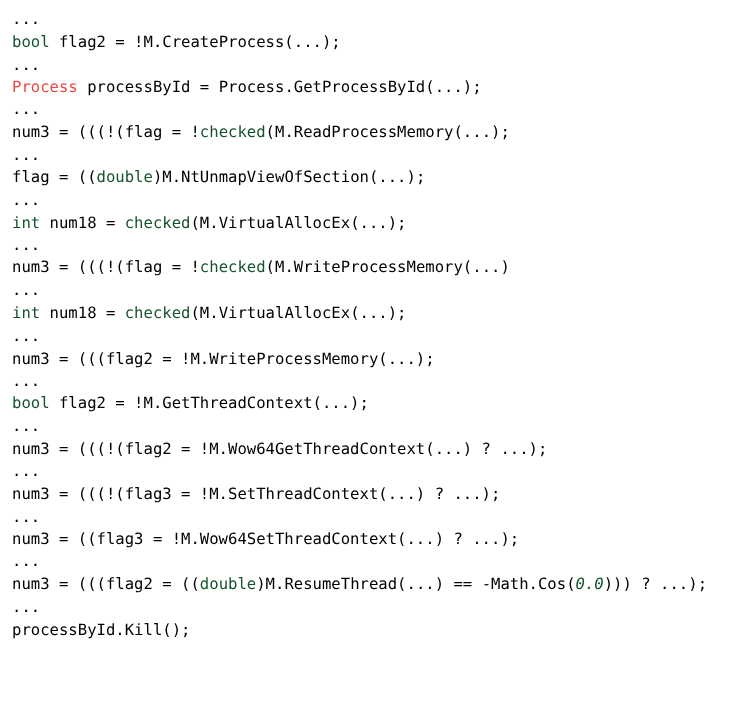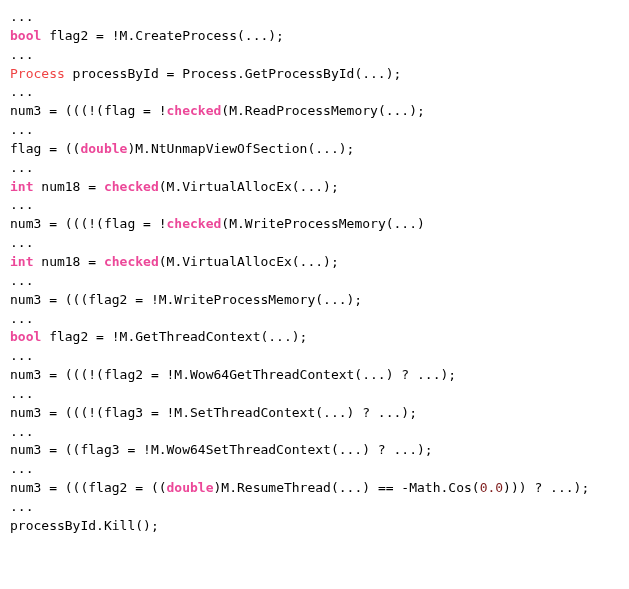--- a/index.html
+++ b/index.html
@@ -14,22 +14,22 @@
     }
     .code-container {
       font-family: "Menlo", "Consolas", "DejaVu Sans Mono", monospace;
       font-size: 13px;
       line-height: 1.45;
       white-space: pre;
       color: #000000;
       padding: 8px 10px;
       font-weight: 500;
     }
-    .kw { color: #ec4899; font-weight: bold; }     
+    .kw { color: #14532d; }     
     .typ { color: #ef4444; }    
-    .num { color: #7f1d1d; }    
+    .num { color: #14532d; font-style: italic; }    
     .plain { color: #000000; }
     .line { display: block; }
   </style>
 </head>
 <body>
 
 <div class="code-container" id="code-block"><span class="line"><span class="plain">...</span></span><span class="line"><span class="kw">bool</span><span class="plain"> flag2 = !M.CreateProcess(...);</span></span><span class="line"><span class="plain">...</span></span><span class="line"><span class="typ">Process</span><span class="plain"> processById = Process.GetProcessById(...);</span></span><span class="line"><span class="plain">...</span></span><span class="line"><span class="plain">num3 = (((!(flag = !</span><span class="kw">checked</span><span class="plain">(M.ReadProcessMemory(...);</span></span><span class="line"><span class="plain">...</span></span><span class="line"><span class="plain">flag = ((</span><span class="kw">double</span><span class="plain">)M.NtUnmapViewOfSection(...);</span></span><span class="line"><span class="plain">...</span></span><span class="line"><span class="kw">int</span><span class="plain"> num18 = </span><span class="kw">checked</span><span class="plain">(M.VirtualAllocEx(...);</span></span><span class="line"><span class="plain">...</span></span><span class="line"><span class="plain">num3 = (((!(flag = !</span><span class="kw">checked</span><span class="plain">(M.WriteProcessMemory(...)</span></span><span class="line"><span class="plain">...</span></span><span class="line"><span class="kw">int</span><span class="plain"> num18 = </span><span class="kw">checked</span><span class="plain">(M.VirtualAllocEx(...);</span></span><span class="line"><span class="plain">...</span></span><span class="line"><span class="plain">num3 = (((flag2 = !M.WriteProcessMemory(...);</span></span><span class="line"><span class="plain">...</span></span><span class="line"><span class="kw">bool</span><span class="plain"> flag2 = !M.GetThreadContext(...);</span></span><span class="line"><span class="plain">...</span></span><span class="line"><span class="plain">num3 = (((!(flag2 = !M.Wow64GetThreadContext(...) ? ...);</span></span><span class="line"><span class="plain">...</span></span><span class="line"><span class="plain">num3 = (((!(flag3 = !M.SetThreadContext(...) ? ...);</span></span><span class="line"><span class="plain">...</span></span><span class="line"><span class="plain">num3 = ((flag3 = !M.Wow64SetThreadContext(...) ? ...);</span></span><span class="line"><span class="plain">...</span></span><span class="line"><span class="plain">num3 = (((flag2 = ((</span><span class="kw">double</span><span class="plain">)M.ResumeThread(...) == -Math.Cos(</span><span class="num">0.0</span><span class="plain">))) ? ...);</span></span><span class="line"><span class="plain">...</span></span><span class="line"><span class="plain">processById.Kill();</span></span></div>
 
 </body></html>

